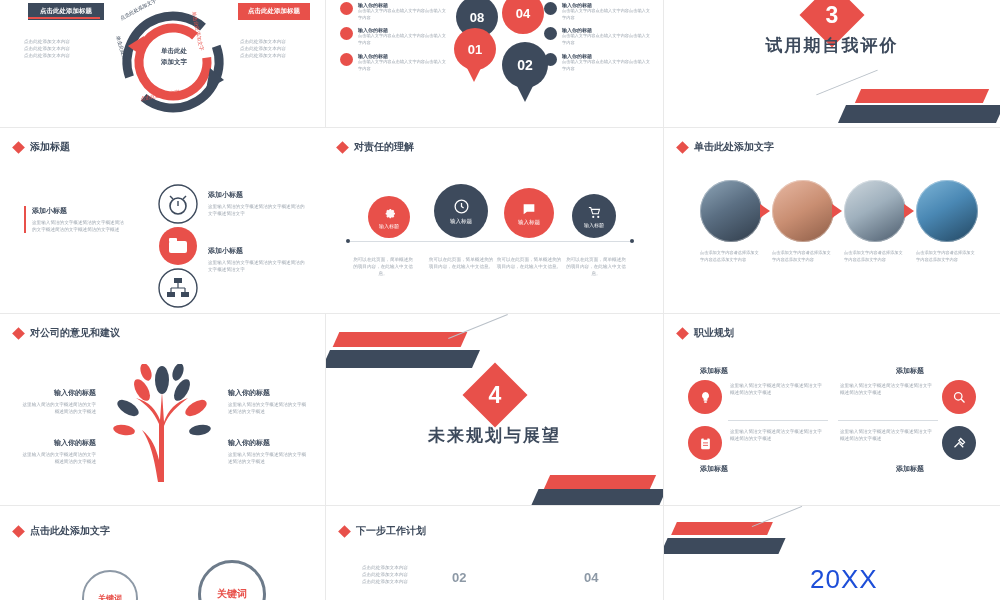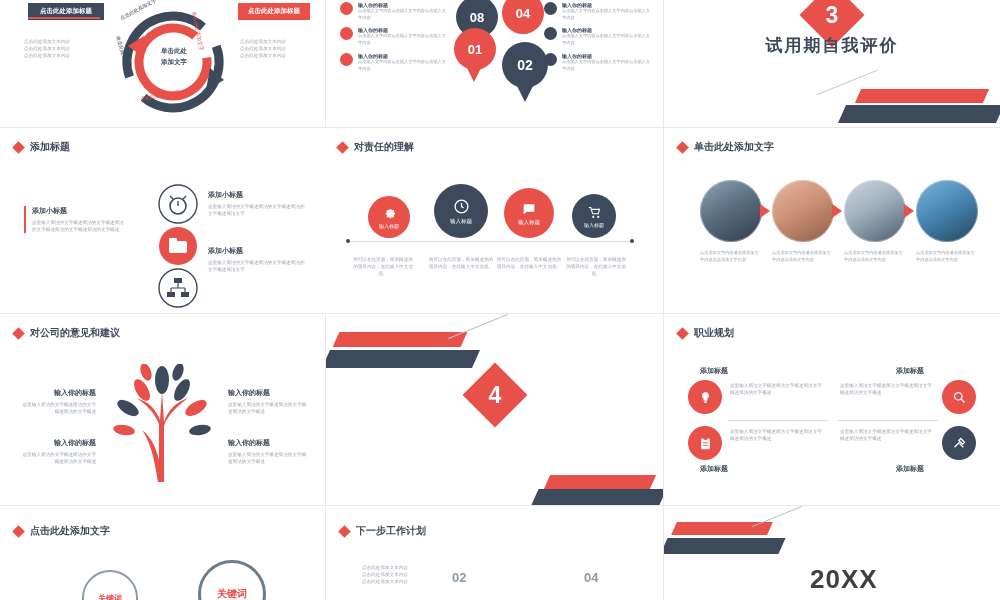--- a/index.html
+++ b/index.html
@@ -333,20 +333,23 @@
 </div>
 
 <div class="slide" style="left:326px;top:314px;width:337px;height:191px;">
   <div style="position:absolute;left:10px;top:18px;width:128px;height:15px;background:#e8504a;transform:skewX(-24deg);"></div>
   <div style="position:absolute;left:0px;top:36px;width:150px;height:18px;background:#3d4a5c;transform:skewX(-24deg);"></div>
   <div style="position:absolute;left:120px;top:12px;width:64px;height:1px;background:#b9c0c8;transform:rotate(-22deg);"></div>
 
   <div class="big-diamond" style="position:absolute;left:146px;top:58px;">
     <span>4</span>
   </div>
+  <div style="position:absolute;left:0;top:110px;width:337px;text-align:center;font-size:17px;font-weight:bold;color:#3d4a5c;letter-spacing:2px;">
+    <span>未来规划与展望</span>
+  </div>
 
   <div style="position:absolute;right:10px;bottom:16px;width:106px;height:14px;background:#e8504a;transform:skewX(-24deg);"></div>
   <div style="position:absolute;right:0px;bottom:0px;width:128px;height:16px;background:#3d4a5c;transform:skewX(-24deg);"></div>
 </div>
 
 <div class="slide" style="left:664px;top:314px;width:336px;height:191px;">
   <div class="sec-title" style="position:absolute;left:14px;top:12px;">
     <span class="diamond"></span>
     <span>职业规划</span>
   </div>
@@ -423,14 +426,14 @@
   </div>
 
   <div style="position:absolute;left:126px;top:64px;font-size:13px;font-weight:bold;color:#8d99a6;">02</div>
   <div style="position:absolute;left:258px;top:64px;font-size:13px;font-weight:bold;color:#8d99a6;">04</div>
 </div>
 
 <div class="slide" style="left:664px;top:506px;width:336px;height:94px;">
   <div style="position:absolute;left:10px;top:16px;width:96px;height:13px;background:#e8504a;transform:skewX(-24deg);"></div>
   <div style="position:absolute;left:0px;top:32px;width:118px;height:16px;background:#3d4a5c;transform:skewX(-24deg);"></div>
   <div style="position:absolute;left:86px;top:10px;width:54px;height:1px;background:#b9c0c8;transform:rotate(-22deg);"></div>
-  <div style="position:absolute;left:146px;top:58px;font-size:26px;font-weight:bold;color:#404040;letter-spacing:1px;">20XX</div>
+  <div style="position:absolute;left:146px;top:58px;font-size:26px;font-weight:normal;color:#1d4ed8;letter-spacing:1px;">20XX</div>
 </div>
 
 </body></html>

